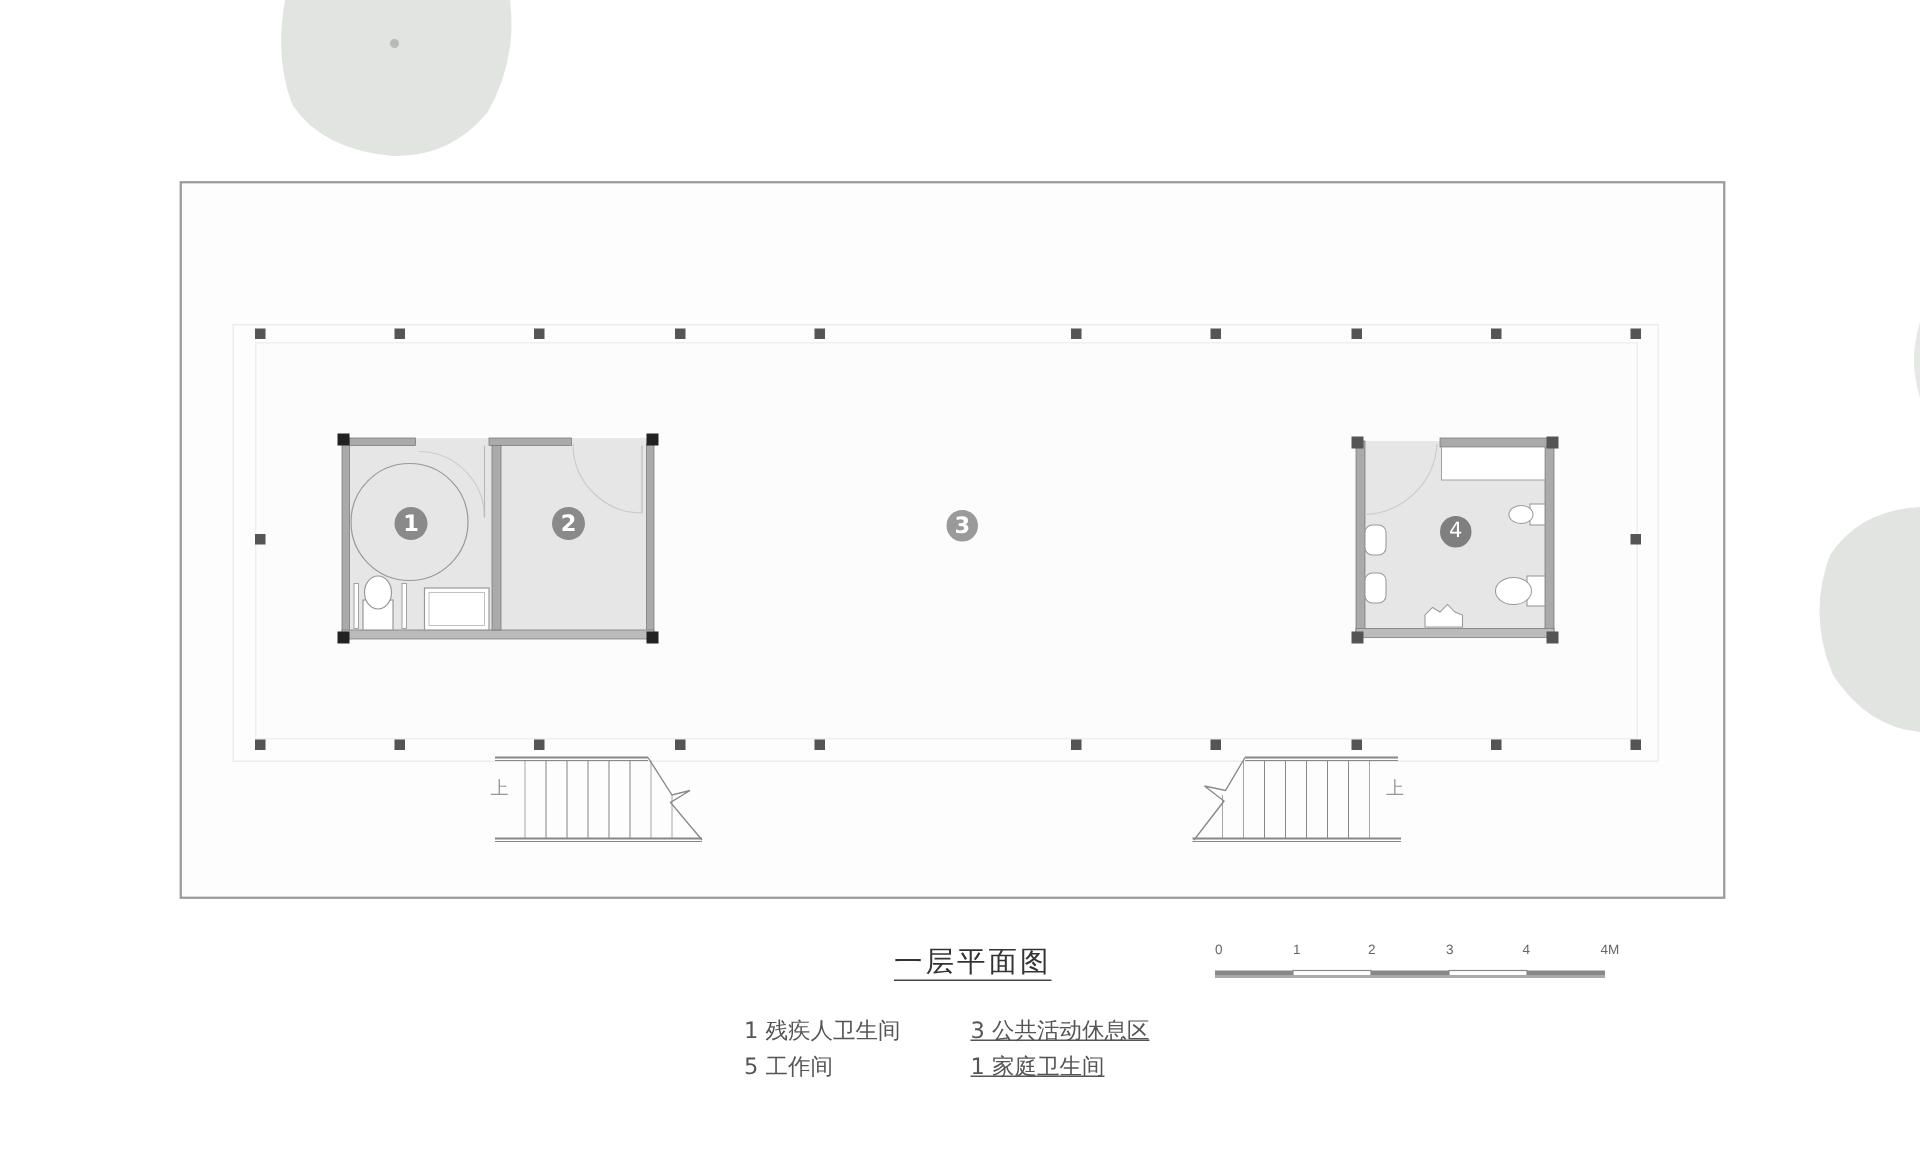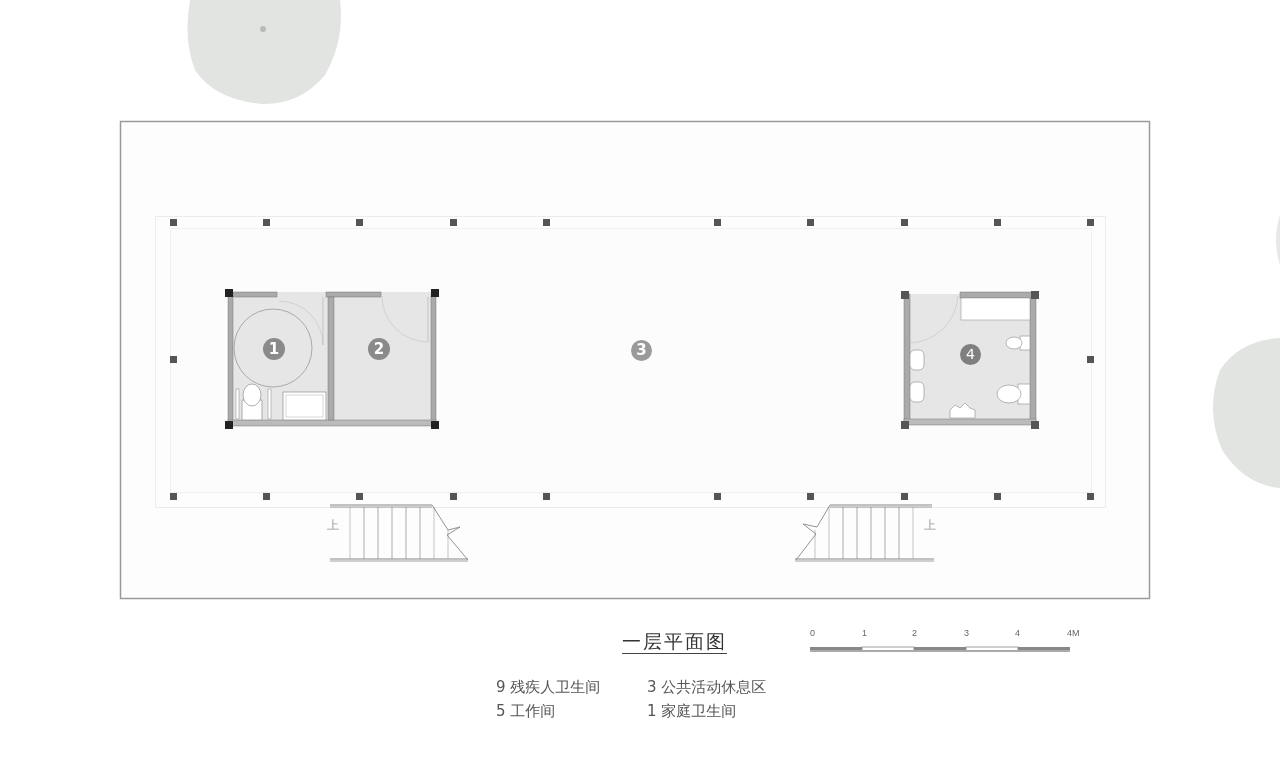--- a/index.html
+++ b/index.html
@@ -1,19 +1,19 @@
 <!DOCTYPE html>
 <html><head>
 <meta charset="utf-8">
 <style>
   html, body { margin:0; padding:0; background:#ffffff; }
   body { width:1280px; height:766px; position:relative; overflow:hidden; font-family:"DejaVu Sans", sans-serif; }
   .abs { position:absolute; }
   svg.plan { position:absolute; left:0; top:0; }
-  .title { position:absolute; left:596px; top:630px; font-size:19px; color:#333; letter-spacing:2px; border-bottom:1.5px solid #444; padding-bottom:1px; line-height:22px;margin-left:26px; }
+  .title { position:absolute; left:596px; top:630px; font-size:19px; color:#333; letter-spacing:2px; border-bottom:1.5px solid #444; padding-bottom:1px; line-height:22px; }
   .legend { position:absolute; font-size:15px; color:#555; line-height:24px; }
   .scale-lbl { position:absolute; top:628px; font-family:"Liberation Sans", sans-serif; font-size:9px; color:#666; }
 </style>
 </head>
 <body>
 
 <svg class="plan" width="1280" height="766">
 
   <g>
     <path d="M190,0 L340,0 Q345,40 325,75 Q300,105 262,104 Q215,100 195,70 Q183,40 190,0 Z" fill="#e2e4e2"></path>
@@ -170,19 +170,19 @@
 <div class="title">一层平面图</div>
 
 <div class="scale-lbl" style="left:810px;">0</div>
 <div class="scale-lbl" style="left:862px;">1</div>
 <div class="scale-lbl" style="left:912px;">2</div>
 <div class="scale-lbl" style="left:964px;">3</div>
 <div class="scale-lbl" style="left:1015px;">4</div>
 <div class="scale-lbl" style="left:1067px;">4M</div>
 
 <div class="legend" style="left:496px;top:675px;">
-  <div>9 残疾人卫生间</div>
+  <div>1 残疾人卫生间</div>
   <div>5 工作间</div>
 </div>
-<div class="legend" style="left:647px;top:675px;">
+<div class="legend" style="left:647px;top:675px;text-decoration:underline;">
   <div>3 公共活动休息区</div>
   <div>1 家庭卫生间</div>
 </div>
 
 </body></html>

